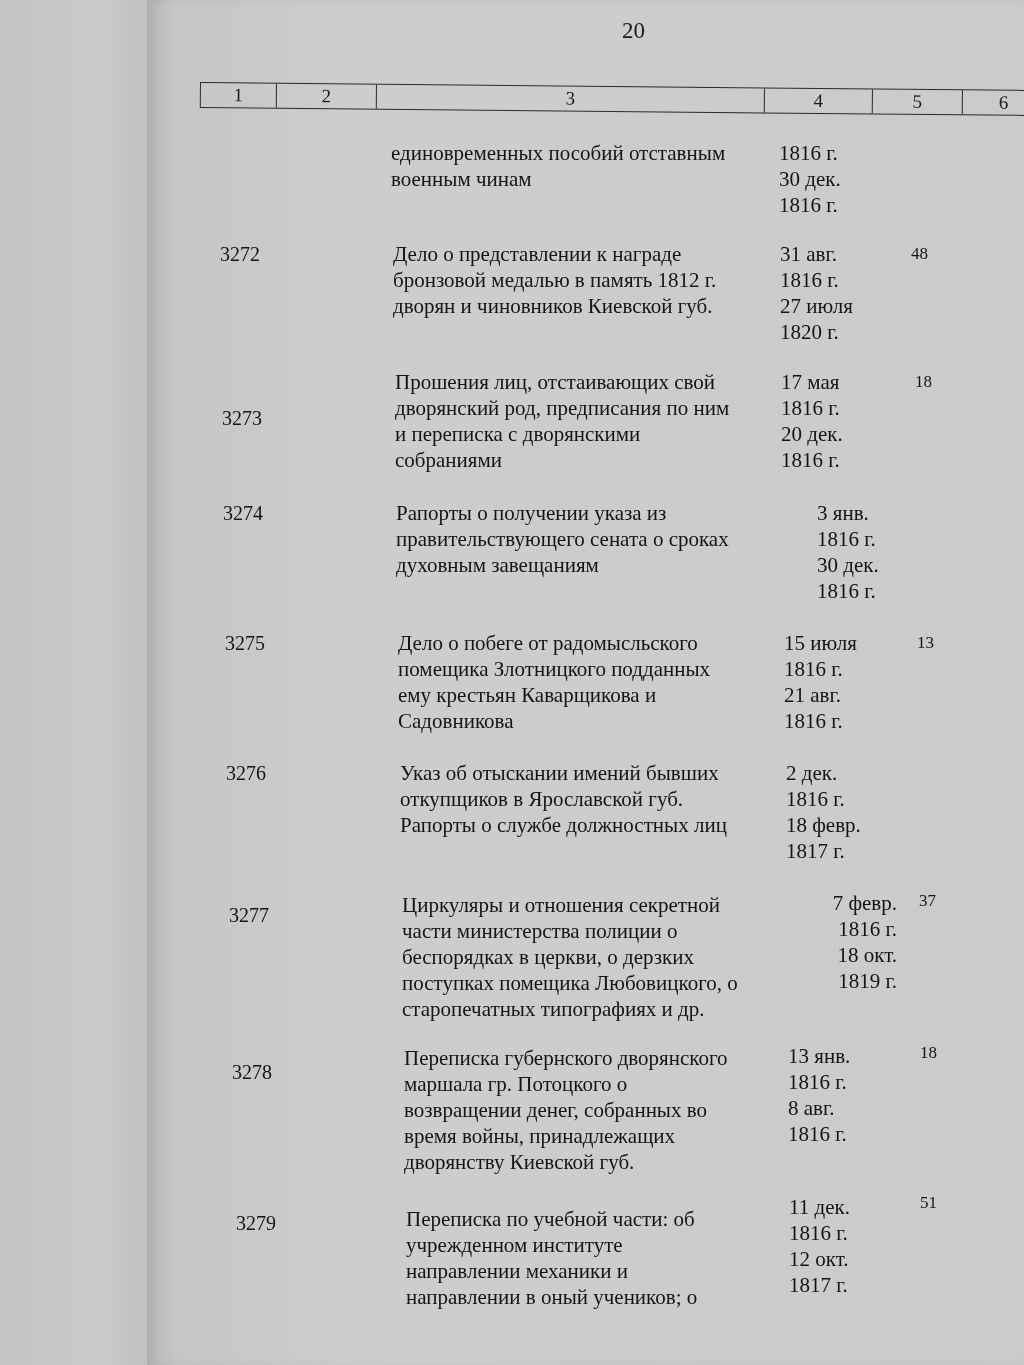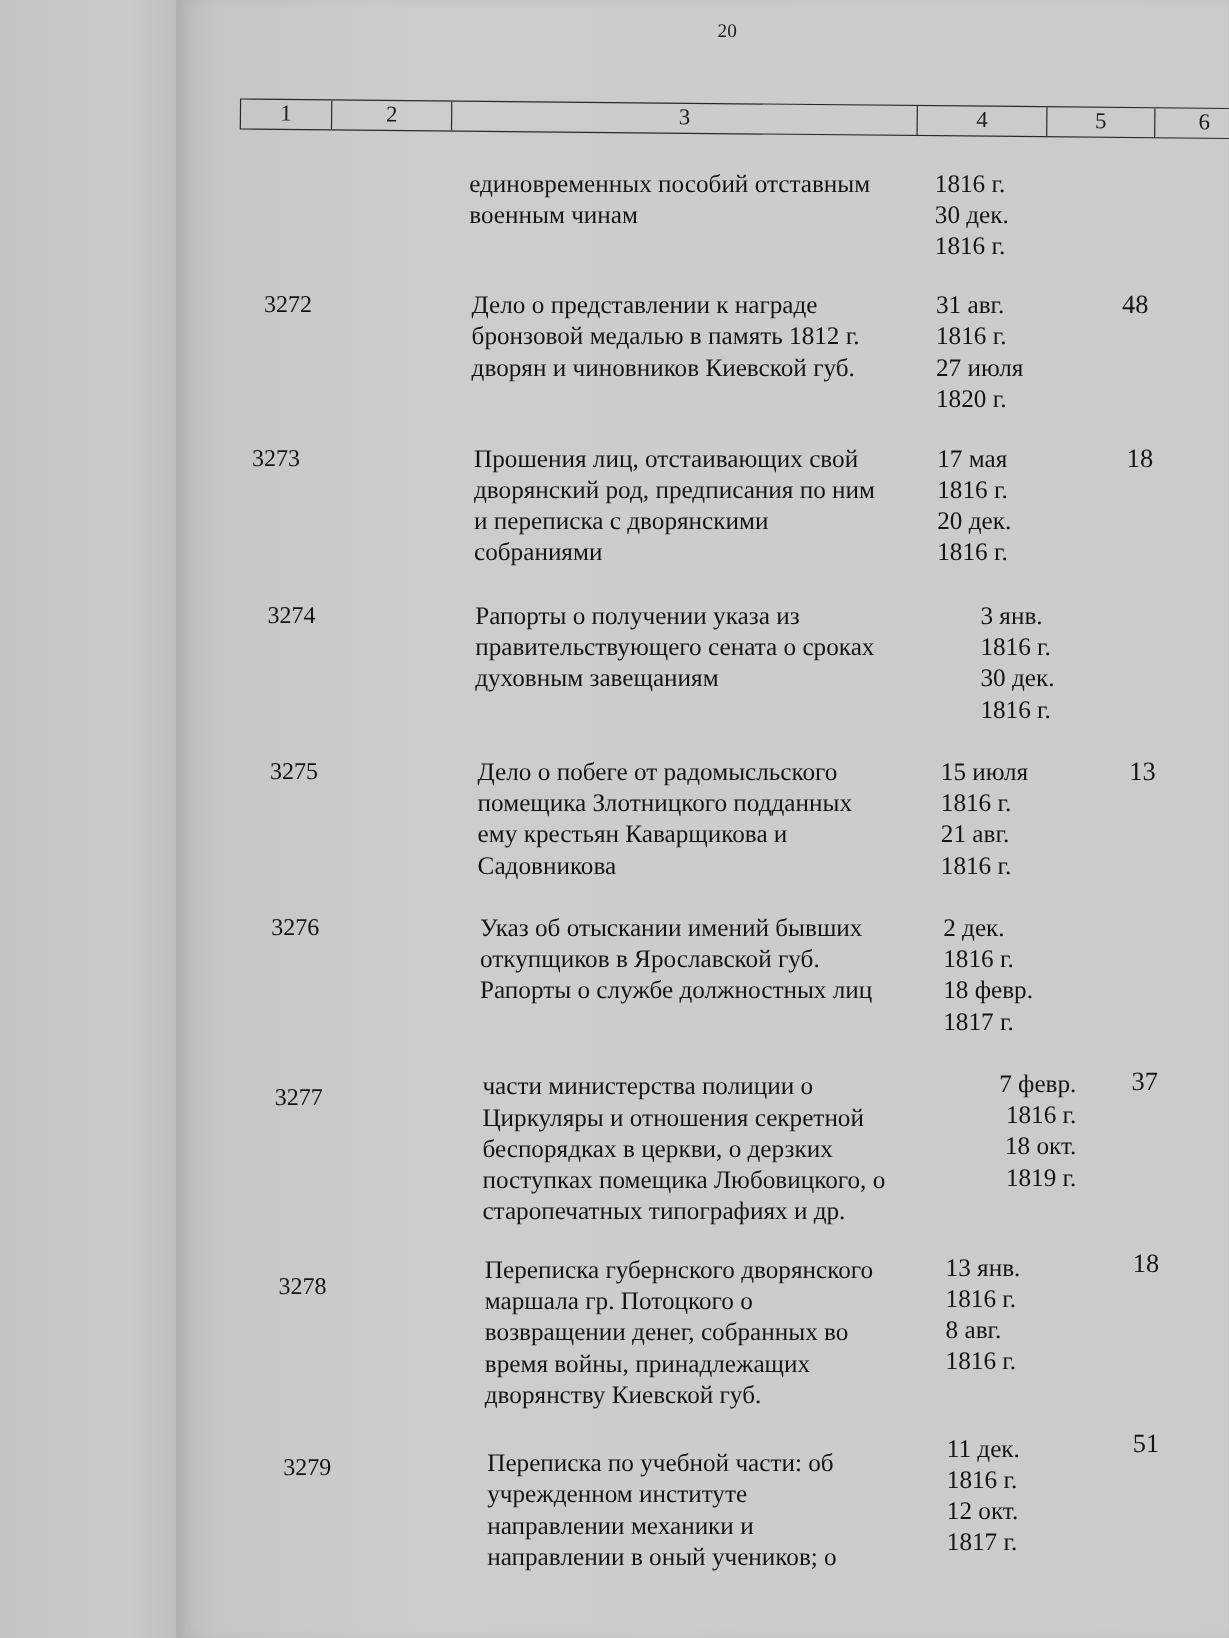--- a/index.html
+++ b/index.html
@@ -27,23 +27,23 @@
       position: absolute;
       left: 147px;
       top: 0;
       width: 877px;
       height: 1365px;
       background: linear-gradient(to right, #b8b8b8 0px, #c6c6c6 30px, #cdcdcd 200px, #cbcbcb 877px);
       box-shadow: inset 6px 0 10px rgba(0,0,0,0.06);
     }
     .page-number {
       position: absolute;
-      left: 598px;
+      left: 622px;
       top: 18px;
-      font-size: 16px;
+      font-size: 23px;
       color: #1c1c1c;
     }
     .header-table {
       position: absolute;
       left: 200px;
       top: 82px;
       width: 840px;
       height: 24px;
       border: 1.5px solid #2a2a2a;
       display: flex;
@@ -86,22 +86,21 @@
       font-family: Liberation Serif, serif;
     }
     .entry .dates {
       position: absolute;
       top: 0;
       width: 110px;
     }
     .entry .sheets {
       position: absolute;
       top: 0;
-      font-size: 22px;
-      margin-left: 24px;
+      font-size: 17px;
     }
     .line { display: block; white-space: nowrap; }
   </style>
 </head>
 <body>
 
 <div class="left-page"></div>
 
 <div class="page"></div>
 
@@ -138,21 +137,21 @@
   <div class="dates" style="left:780px;">
     <span class="line">31 авг.</span>
     <span class="line">1816 г.</span>
     <span class="line">27 июля</span>
     <span class="line">1820 г.</span>
   </div>
   <div class="sheets" style="left:911px;">48</div>
 </div>
 
 <div class="entry" style="left:0; top:369px;">
-  <div class="num" style="left:210px;">3273</div>
+  <div class="num" style="left:222px;margin-top:36px;">3273</div>
   <div class="desc" style="left:395px;">
     <span class="line">Прошения лиц, отстаивающих свой</span>
     <span class="line">дворянский род, предписания по ним</span>
     <span class="line">и переписка с дворянскими</span>
     <span class="line">собраниями</span>
   </div>
   <div class="dates" style="left:781px;">
     <span class="line">17 мая</span>
     <span class="line">1816 г.</span>
     <span class="line">20 дек.</span>
@@ -204,22 +203,22 @@
     <span class="line">2 дек.</span>
     <span class="line">1816 г.</span>
     <span class="line">18 февр.</span>
     <span class="line">1817 г.</span>
   </div>
 </div>
 
 <div class="entry" style="left:0; top:890px;">
   <div class="num" style="left:229px; top:12px;">3277</div>
   <div class="desc" style="left:402px; top:2px;">
+    <span class="line">Циркуляры и отношения секретной</span>
     <span class="line">части министерства полиции о</span>
-    <span class="line">Циркуляры и отношения секретной</span>
     <span class="line">беспорядках в церкви, о дерзких</span>
     <span class="line">поступках помещика Любовицкого, о</span>
     <span class="line">старопечатных типографиях и др.</span>
   </div>
   <div class="dates" style="left:787px;text-align:right;">
     <span class="line">7 февр.</span>
     <span class="line">1816 г.</span>
     <span class="line">18 окт.</span>
     <span class="line">1819 г.</span>
   </div>

